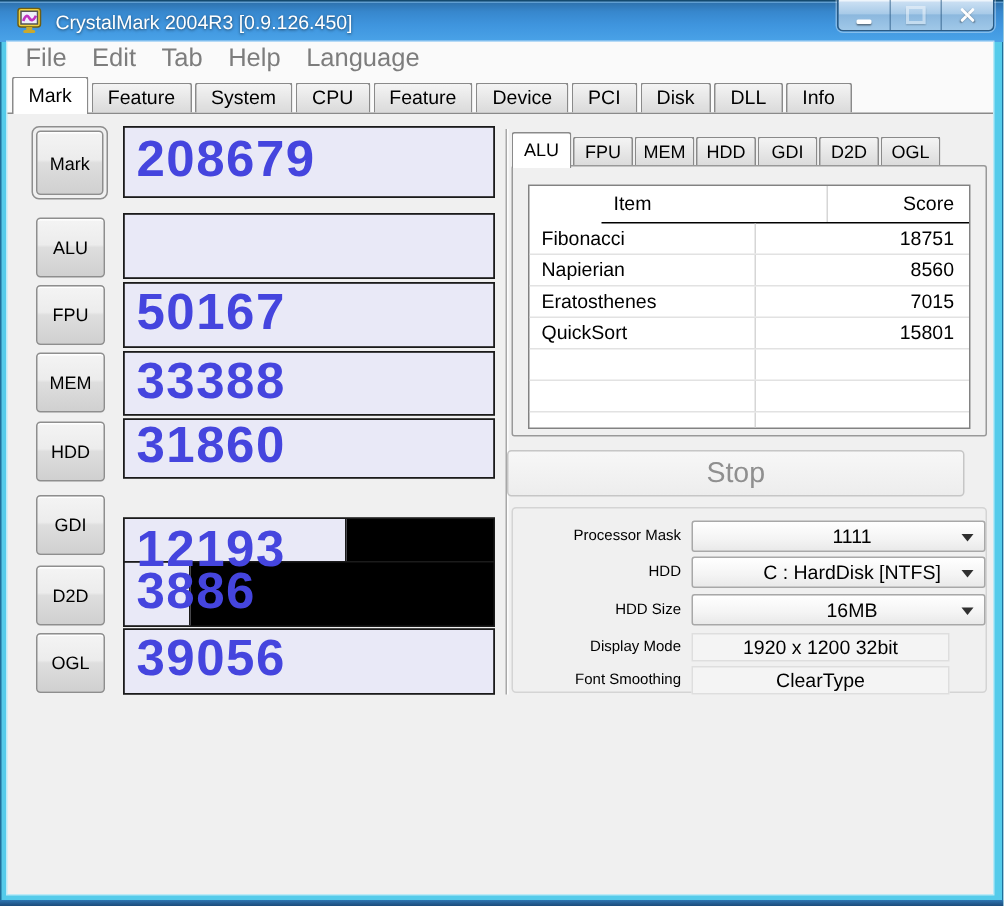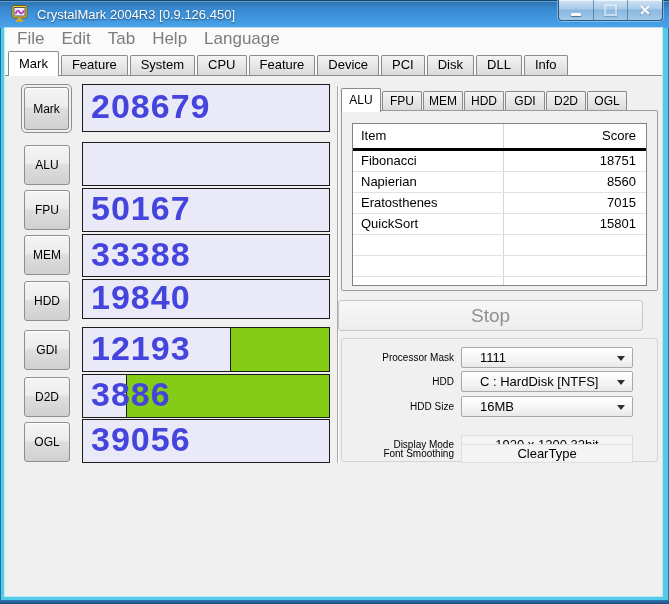--- a/index.html
+++ b/index.html
@@ -73,21 +73,21 @@
     border:1px solid #8e8e8e; border-radius:3px;
     background:linear-gradient(180deg,#f4f4f4 0%,#ececec 45%,#dedede 50%,#d0d0d0 100%);
     box-shadow:inset 0 1px 0 #fff; font-size:12px; color:#000;
     display:flex; align-items:center; justify-content:center; }
   .mark-frame { position:absolute; left:16px; top:56px; width:51px; height:49px;
     box-sizing:border-box; border:1px solid #8e8e8e; border-radius:5px; padding:2px;
     background:#f0f0f0; }
   .mark-frame .bench-btn { position:relative; left:0; top:0; width:100%; height:100%; }
 
   .score-box { position:absolute; left:77px; width:248px; box-sizing:border-box;
-    border:1px solid #1b1b1b; background:#84cc16; overflow:hidden; }
+    border:1px solid #1b1b1b; background:#000000; overflow:hidden; }
   .score-fill { position:absolute; left:0; top:0; bottom:0; width:100%;
     background:var(--score-bg,#e9e9f7); box-sizing:border-box; }
   .score-text { position:absolute; left:8px; top:50%; transform:translateY(-53%);
     font-size:34px; font-weight:bold; letter-spacing:1px; color:var(--accent,#4545de); z-index:2; }
 
   .v-separator { position:absolute; left:332px; top:58px; width:1px; height:377px;
     background:#a8a8a8; box-shadow:1px 0 0 #fdfdfd; }
 
   
   .subtabs { position:absolute; left:336px; top:59px; height:24px; display:flex;
@@ -98,40 +98,40 @@
   .subtab.active { height:24px; line-height:23px; background:#fff; margin-bottom:-1px;
     position:relative; z-index:2; }
 
   .detail-panel { position:absolute; left:336px; top:82px; width:317px; height:181px;
     box-sizing:border-box; border:1px solid #999; border-radius:2px; background:#f0f0f0; }
 
   .detail-table { position:absolute; left:347px; top:95px; width:295px; height:163px;
     box-sizing:border-box; background:#fff; border:1px solid #828282; overflow:hidden; z-index:2; }
   .t-row { display:flex; height:20px; line-height:20px; border-bottom:1px solid #e2e2e2;
     font-size:13px; color:#000; }
-  .t-row.header { height:24px; line-height:24px; border-bottom:3px solid #000000; }
+  .t-row.header { height:24px; line-height:24px; border-bottom:1px solid #000000;margin-left:48px; }
   .t-cell-item { width:151px; box-sizing:border-box; padding-left:8px;
     border-right:1px solid #d6d6d6; overflow:hidden; }
   .t-cell-score { flex:1; text-align:right; padding-right:10px; }
 
   .stop-btn { position:absolute; left:333px; top:272px; width:305px; height:31px;
     box-sizing:border-box; border:1px solid #c6c6c6; border-radius:3px;
     background:linear-gradient(#f7f7f7,#ededed); color:#8f8f8f; font-size:19px;
     display:flex; align-items:center; justify-content:center; }
 
   .group-box { position:absolute; left:336px; top:310px; width:317px; height:124px;
     box-sizing:border-box; border:1px solid #d4d4d4; border-radius:3px; }
   .field-row { position:absolute; left:0; width:100%; height:21px; display:flex;
     align-items:center; }
   .f-label { width:112px; text-align:right; padding-right:7px; font-size:10px; color:#000;
     white-space:nowrap; }
-  .f-combo { position:relative; width:172px; height:21px; box-sizing:border-box;
+  .f-combo { position:relative; width:196px; height:21px; box-sizing:border-box;
     border:1px solid #a8a8a8; border-radius:2px;
     background:linear-gradient(#ffffff,#f4f4f4 60%,#e9e9e9); display:flex; align-items:center;
-    padding-left:18px; font-size:13px; color:#000; }
+    padding-left:18px; font-size:13px; color:#000;justify-content:center; }
   .combo-arrow { position:absolute; right:7px; top:8px; width:0; height:0;
     border-left:4px solid transparent; border-right:4px solid transparent;
     border-top:5px solid #303030; }
   .f-static { width:172px; height:19px; box-sizing:border-box; border:1px solid #dedede;
     background:#f4f4f4; text-align:center; line-height:17px; font-size:13px; color:#000; }
 </style>
 </head>
 <body>
 
 <div class="window">
@@ -204,23 +204,23 @@
     <div class="score-box" style="top:160px;height:44px;">
       <div class="score-fill" style="width: 100%;"></div>
       <div class="score-text">50167</div>
     </div>
     <div class="score-box" style="top:206px;height:43px;">
       <div class="score-fill" style="width: 100%;"></div>
       <div class="score-text">33388</div>
     </div>
     <div class="score-box" style="top:251px;height:40px;">
       <div class="score-fill" style="width: 100%;"></div>
-      <div class="score-text">19840</div>
-    </div>
-    <div class="score-box" style="top:299px;height:45px;">
+      <div class="score-text">31860</div>
+    </div>
+    <div class="score-box" style="top:317px;height:45px;">
       <div class="score-fill" style="width: 60%; border-right: 1px solid rgb(27, 27, 27);"></div>
       <div class="score-text">12193</div>
     </div>
     <div class="score-box" style="top:346px;height:44px;">
       <div class="score-fill" style="width: 18%; border-right: 1px solid rgb(27, 27, 27);"></div>
       <div class="score-text">3886</div>
     </div>
     <div class="score-box" style="top:391px;height:44px;">
       <div class="score-fill" style="width: 100%;"></div>
       <div class="score-text">39056</div>
@@ -291,21 +291,21 @@
           <span class="combo-arrow"></span>
         </div>
       </div>
       <div class="field-row" style="top:57px;">
         <div class="f-label">HDD Size</div>
         <div class="f-combo">
           <span>16MB</span>
           <span class="combo-arrow"></span>
         </div>
       </div>
-      <div class="field-row" style="top:82px;margin-top:13px;">
+      <div class="field-row" style="top:82px;">
         <div class="f-label">Display Mode</div>
         <div class="f-static">1920 x 1200 32bit</div>
       </div>
       <div class="field-row" style="top:104px;">
         <div class="f-label">Font Smoothing</div>
         <div class="f-static">ClearType</div>
       </div>
     </div>
 
   </div>

